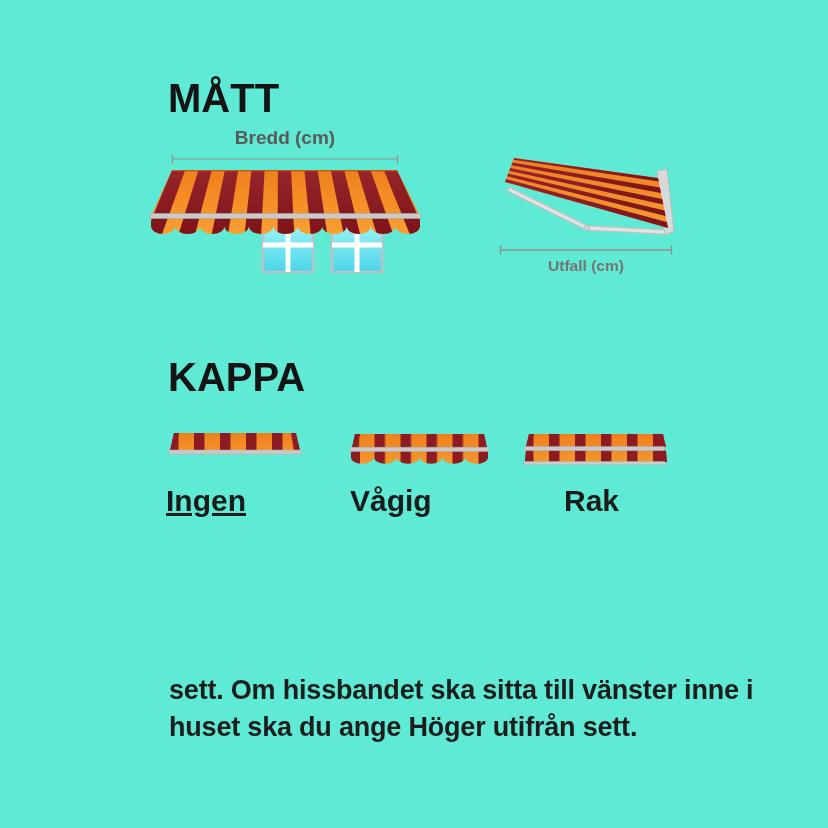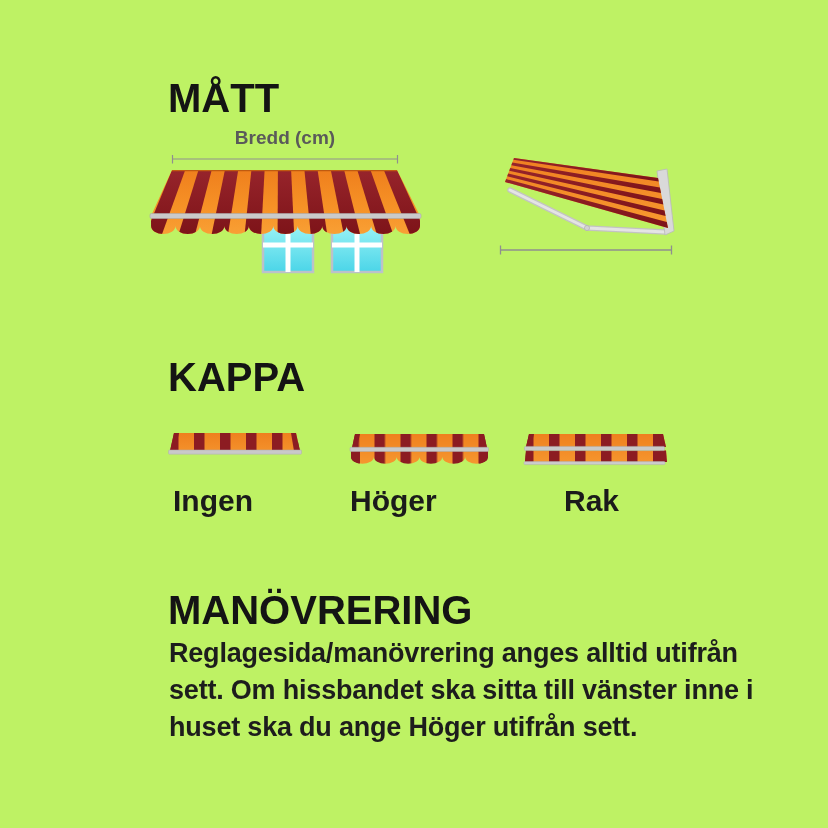--- a/index.html
+++ b/index.html
@@ -1,16 +1,16 @@
 <!DOCTYPE html>
 <html><head>
 <meta charset="utf-8">
 <style>
   html,body{margin:0;padding:0;background:#ffffff;}
-  #canvas{position:relative;width:828px;height:828px;background:#bef264;overflow:hidden;
+  #canvas{position:relative;width:828px;height:828px;background:#5eead4;overflow:hidden;
           font-family:"Liberation Sans",sans-serif;}
   .abs{position:absolute;}
   .h1{position:absolute;font-family:"Liberation Sans",sans-serif;font-weight:700;
       font-size:40px;line-height:1.1;color:#141414;}
   .measure-label{position:absolute;text-align:center;font-weight:700;font-size:19px;
       line-height:1.2;color:#5a5a5a;}
   .measure-label.small{font-size:15.5px;color:#757575;}
   .opt-label{position:absolute;font-weight:600;font-size:30px;line-height:1.1;color:#1b1b1b;}
   .body-line{position:absolute;font-weight:600;font-size:27px;line-height:1.2;
       color:#1d1d1d;letter-spacing:-0.2px;white-space:nowrap;}
@@ -111,20 +111,21 @@
       <polygon points="26.1,34.1 186.8,77 188,83 25,37" fill="url(#mg2)"></polygon>
     </g>
 
     <g stroke="#8F8F8F" stroke-width="1.3">
       <line x1="20" y1="105" x2="192" y2="105"></line>
       <line x1="20.5" y1="100.5" x2="20.5" y2="109.5"></line>
       <line x1="191.5" y1="100.5" x2="191.5" y2="109.5"></line>
     </g>
   </svg>
 
+  <div class="measure-label small" style="left:500px;top:257px;width:172px;">Utfall (cm)</div>
 
   <div class="h1" style="left:168px;top:355px;text-align:center;">KAPPA</div>
 
   <svg class="abs" style="left:165px;top:430px;" width="140" height="30" viewBox="0 0 140 30">
     <defs>
       <linearGradient id="ogk1" x1="0" y1="0" x2="0" y2="1">
         <stop offset="0" stop-color="#EE7D1C"></stop>
           <stop offset="1" stop-color="#F9A338"></stop>
       </linearGradient>
       <pattern id="pat1" width="26" height="40" patternUnits="userSpaceOnUse" patternTransform="translate(3,0)">
@@ -179,23 +180,21 @@
     <polygon points="10,4 144,4 147,17 7,17" fill="url(#pat3)"></polygon>
     <polygon points="10,4 15,4 12,17 7,17" fill="#8C1C22"></polygon>
     <polygon points="139,4 144,4 147,17 142,17" fill="#8C1C22"></polygon>
     <polygon points="7,20.6 147,20.6 148,32 6,32" fill="url(#pat3)"></polygon>
     <polygon points="7,20.6 13,20.6 12,32 6,32" fill="#8C1C22"></polygon>
     <polygon points="141,20.6 147,20.6 148,32 142,32" fill="#8C1C22"></polygon>
     <rect x="5.5" y="16.4" width="140" height="4.2" rx="1" fill="#C9C9C9" stroke="#ACACAC" stroke-width="0.5"></rect>
     <rect x="5" y="31.6" width="141" height="3" rx="1" fill="#CCCCCC" stroke="#B0B0B0" stroke-width="0.5"></rect>
   </svg>
 
-  <div class="opt-label" style="left:173px;top:484px;">Ingen</div>
-  <div class="opt-label" style="left:350px;top:484px;">Höger</div>
+  <div class="opt-label" style="left:166px;top:484px;text-decoration:underline;">Ingen</div>
+  <div class="opt-label" style="left:350px;top:484px;">Vågig</div>
   <div class="opt-label" style="left:527px;top:484px;margin-left:37px;">Rak</div>
 
-  <div class="h1" style="left:168px;top:588px;">MANÖVRERING</div>
-
-  <div class="body-line" style="left:169px;top:637px;">Reglagesida/manövrering anges alltid utifrån</div>
+
   <div class="body-line" style="left:169px;top:674px;">sett. Om hissbandet ska sitta till vänster inne i</div>
   <div class="body-line" style="left:169px;top:711px;">huset ska du ange Höger utifrån sett.</div>
 
 </div>
 
 </body></html>

